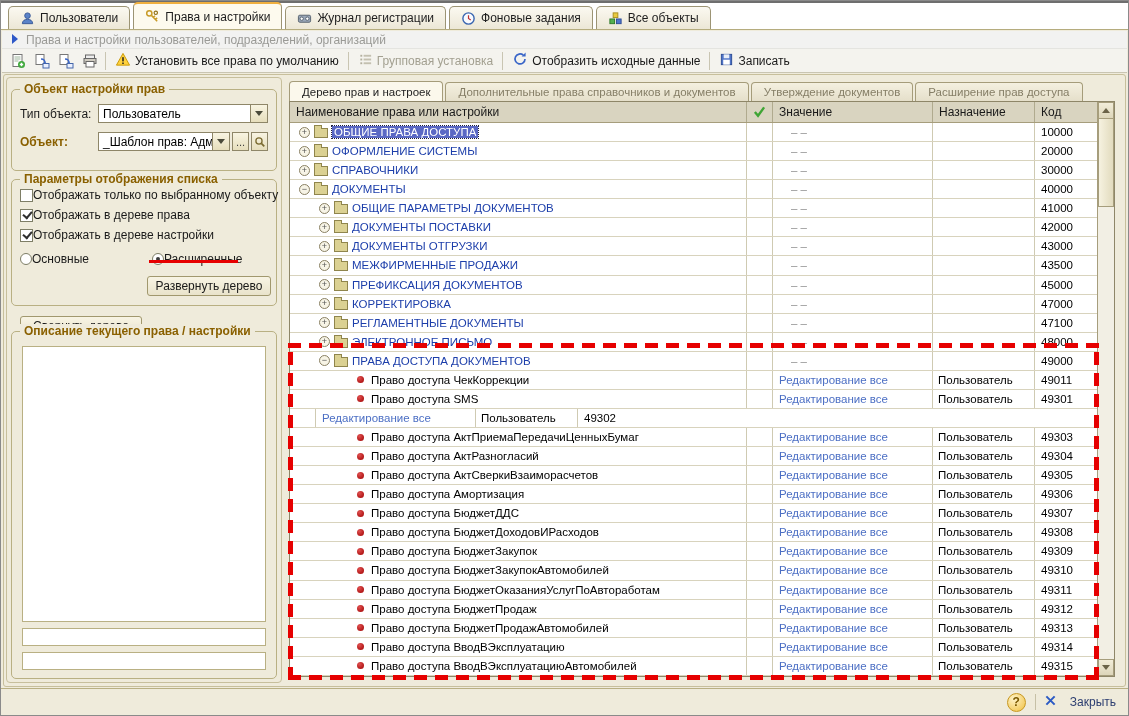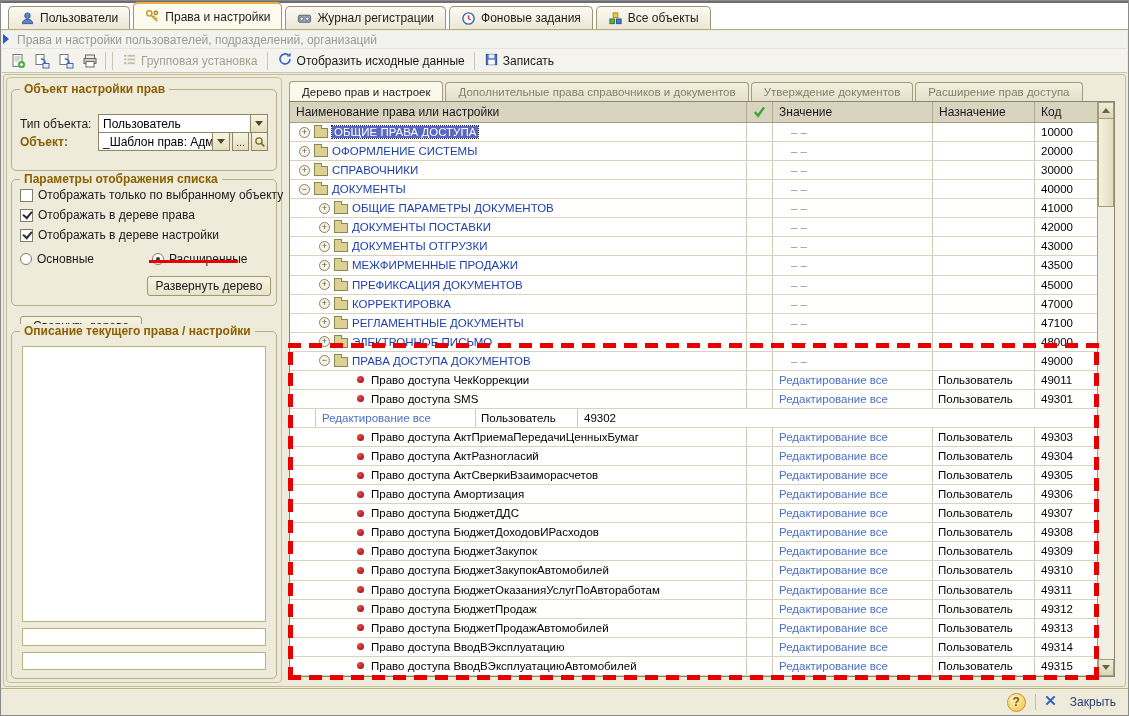--- a/index.html
+++ b/index.html
@@ -12,21 +12,21 @@
               border-top:2px solid #6E6E6E; border-bottom:1px solid #B5AC7E;
               display:flex; align-items:flex-end; padding-left:7px; gap:3px; }
   .tab { height:23px; display:flex; align-items:center; gap:5px; padding:0 11px;
          background:linear-gradient(#FBF9F1,#ECE7D6); border:1px solid #9C9474; border-bottom:none;
          border-radius:5px 5px 0 0; font-size:12px; color:#1d1d1d; cursor:default; }
   .tab.active { height:27px; background:#FDFAEE; border-top:2px solid #EFAF3F; z-index:2; }
   .tab svg { display:block; }
 
   
   .subtitle-bar { position:absolute; top:30px; left:1px; right:1px; height:18px; background:#F2F2F1;
-                  display:flex; align-items:center; gap:7px; 
+                  display:flex; align-items:center; gap:7px; padding-left:9px;
                   font-size:12px; color:#9A9A96; border-bottom:1px solid #E4E4E0; }
 
   
   .toolbar { position:absolute; top:48px; left:1px; right:1px; height:24px; background:#F4F3EE;
              border-bottom:1px solid #C9C5B2; display:flex; align-items:center; padding:0 4px;
              font-size:12px; }
   .ibtn { width:24px; height:21px; display:flex; align-items:center; justify-content:center; }
   .tbtn { display:flex; align-items:center; gap:4px; padding:0 6px; height:21px; color:#1a1a1a; white-space:nowrap; }
   .tbtn.disabled { color:#A3A091; }
   .tsep { width:1px; height:18px; background:#C9C5B2; margin:0 3px; }
@@ -48,21 +48,21 @@
   .frow { position:absolute; left:8px; right:8px; height:19px; display:flex; align-items:center; }
   .flabel { font-size:12px; color:#1a1a1a; }
   .flabel.req { color:#8A6000; font-weight:bold; }
   .combo { flex:1; height:19px; background:#FFF; border:1px solid #8E8668; display:flex; align-items:stretch; min-width:0; }
   .combo .cval { flex:1; font-size:12px; padding:2px 4px; white-space:nowrap; overflow:hidden; }
   .sqbtn { width:17px; height:19px; background:linear-gradient(#F8F4E2,#E6DEBC); border:1px solid #8E8668;
            display:flex; align-items:center; justify-content:center; font-size:11px; color:#444; }
   .combo .sqbtn { border:none; border-left:1px solid #8E8668; height:auto; }
   .chev { width:0; height:0; border-left:4px solid transparent; border-right:4px solid transparent; border-top:5px solid #4a4a3a; }
 
-  .chkrow { position:absolute; left:8px; display:flex; align-items:center; gap:5px; height:18px; }
+  .chkrow { position:absolute; left:8px; display:flex; align-items:center; height:18px; }
   .chkbox { width:13px; height:13px; background:#FFF; border:1px solid #7E7E66; position:relative; flex:none; }
   .chkbox.checked::after { content:""; position:absolute; left:2px; top:1px; width:7px; height:4px;
                            border-left:2px solid #2f2f2f; border-bottom:2px solid #2f2f2f; transform:rotate(-50deg); }
   .chklabel { font-size:12px; color:#1a1a1a; white-space:nowrap; }
   .radio { width:12px; height:12px; border:1px solid #7E7E66; border-radius:50%; background:#FFF;
            position:relative; flex:none; }
   .radio.sel::after { content:""; position:absolute; left:3px; top:3px; width:4px; height:4px;
                       border-radius:50%; background:#3a3a3a; }
   .pbtn { position:absolute; height:20px; background:linear-gradient(#F8F4E4,#E9E3CB);
           border:1px solid #A1986E; border-radius:3px; font-size:12px; color:#1a1a1a;
@@ -231,20 +231,28 @@
         </svg>
       </div>
     <div class="ibtn">
         <svg width="16" height="16" viewBox="0 0 16 16">
           <rect x="3.5" y="2" width="9" height="3.5" fill="#EEE" stroke="#666"></rect>
           <rect x="2" y="5.5" width="12" height="5" fill="#CFCBC0" stroke="#666"></rect>
           <rect x="4" y="8.5" width="8" height="5.5" fill="#FFF" stroke="#666"></rect>
         </svg>
       </div>
     <div class="tsep"></div>
+    <div class="tbtn">
+      <span><svg width="16" height="15" viewBox="0 0 16 16">
+            <path d="M8 1.5 L15 14 H1 Z" fill="#FFD23E" stroke="#C89600"></path>
+            <rect x="7.2" y="5.5" width="1.6" height="4.5" fill="#222"></rect>
+            <rect x="7.2" y="11.2" width="1.6" height="1.6" fill="#222"></rect>
+          </svg></span>
+      <span>Установить все права по умолчанию</span>
+    </div>
     <div class="tsep"></div>
     <div class="tbtn disabled">
       <span><svg width="15" height="15" viewBox="0 0 16 16">
             <rect x="2.5" y="3" width="2" height="2" fill="#B2AF9E"></rect>
             <rect x="6" y="3" width="8" height="2" fill="#C3C0B0"></rect>
             <rect x="2.5" y="7" width="2" height="2" fill="#B2AF9E"></rect>
             <rect x="6" y="7" width="8" height="2" fill="#C3C0B0"></rect>
             <rect x="2.5" y="11" width="2" height="2" fill="#B2AF9E"></rect>
             <rect x="6" y="11" width="8" height="2" fill="#C3C0B0"></rect>
           </svg></span>
@@ -267,21 +275,21 @@
           </svg></span>
       <span>Записать</span>
     </div>
   </div>
 
   <div class="content-frame"></div>
   <div class="left-frame"></div>
 
   <div class="groupbox g1">
     <div class="gtitle">Объект настройки прав</div>
-    <div class="frow" style="top:24px;">
+    <div class="frow" style="top:14px;">
       <span class="flabel" style="width:78px;">Тип объекта:</span>
       <div class="combo">
         <span class="cval">Пользователь</span>
         <span class="sqbtn">
             <span class="chev"></span>
           </span>
       </div>
     </div>
     <div class="frow" style="top:42px;">
       <span class="flabel req" style="width:78px;">Объект:</span>

